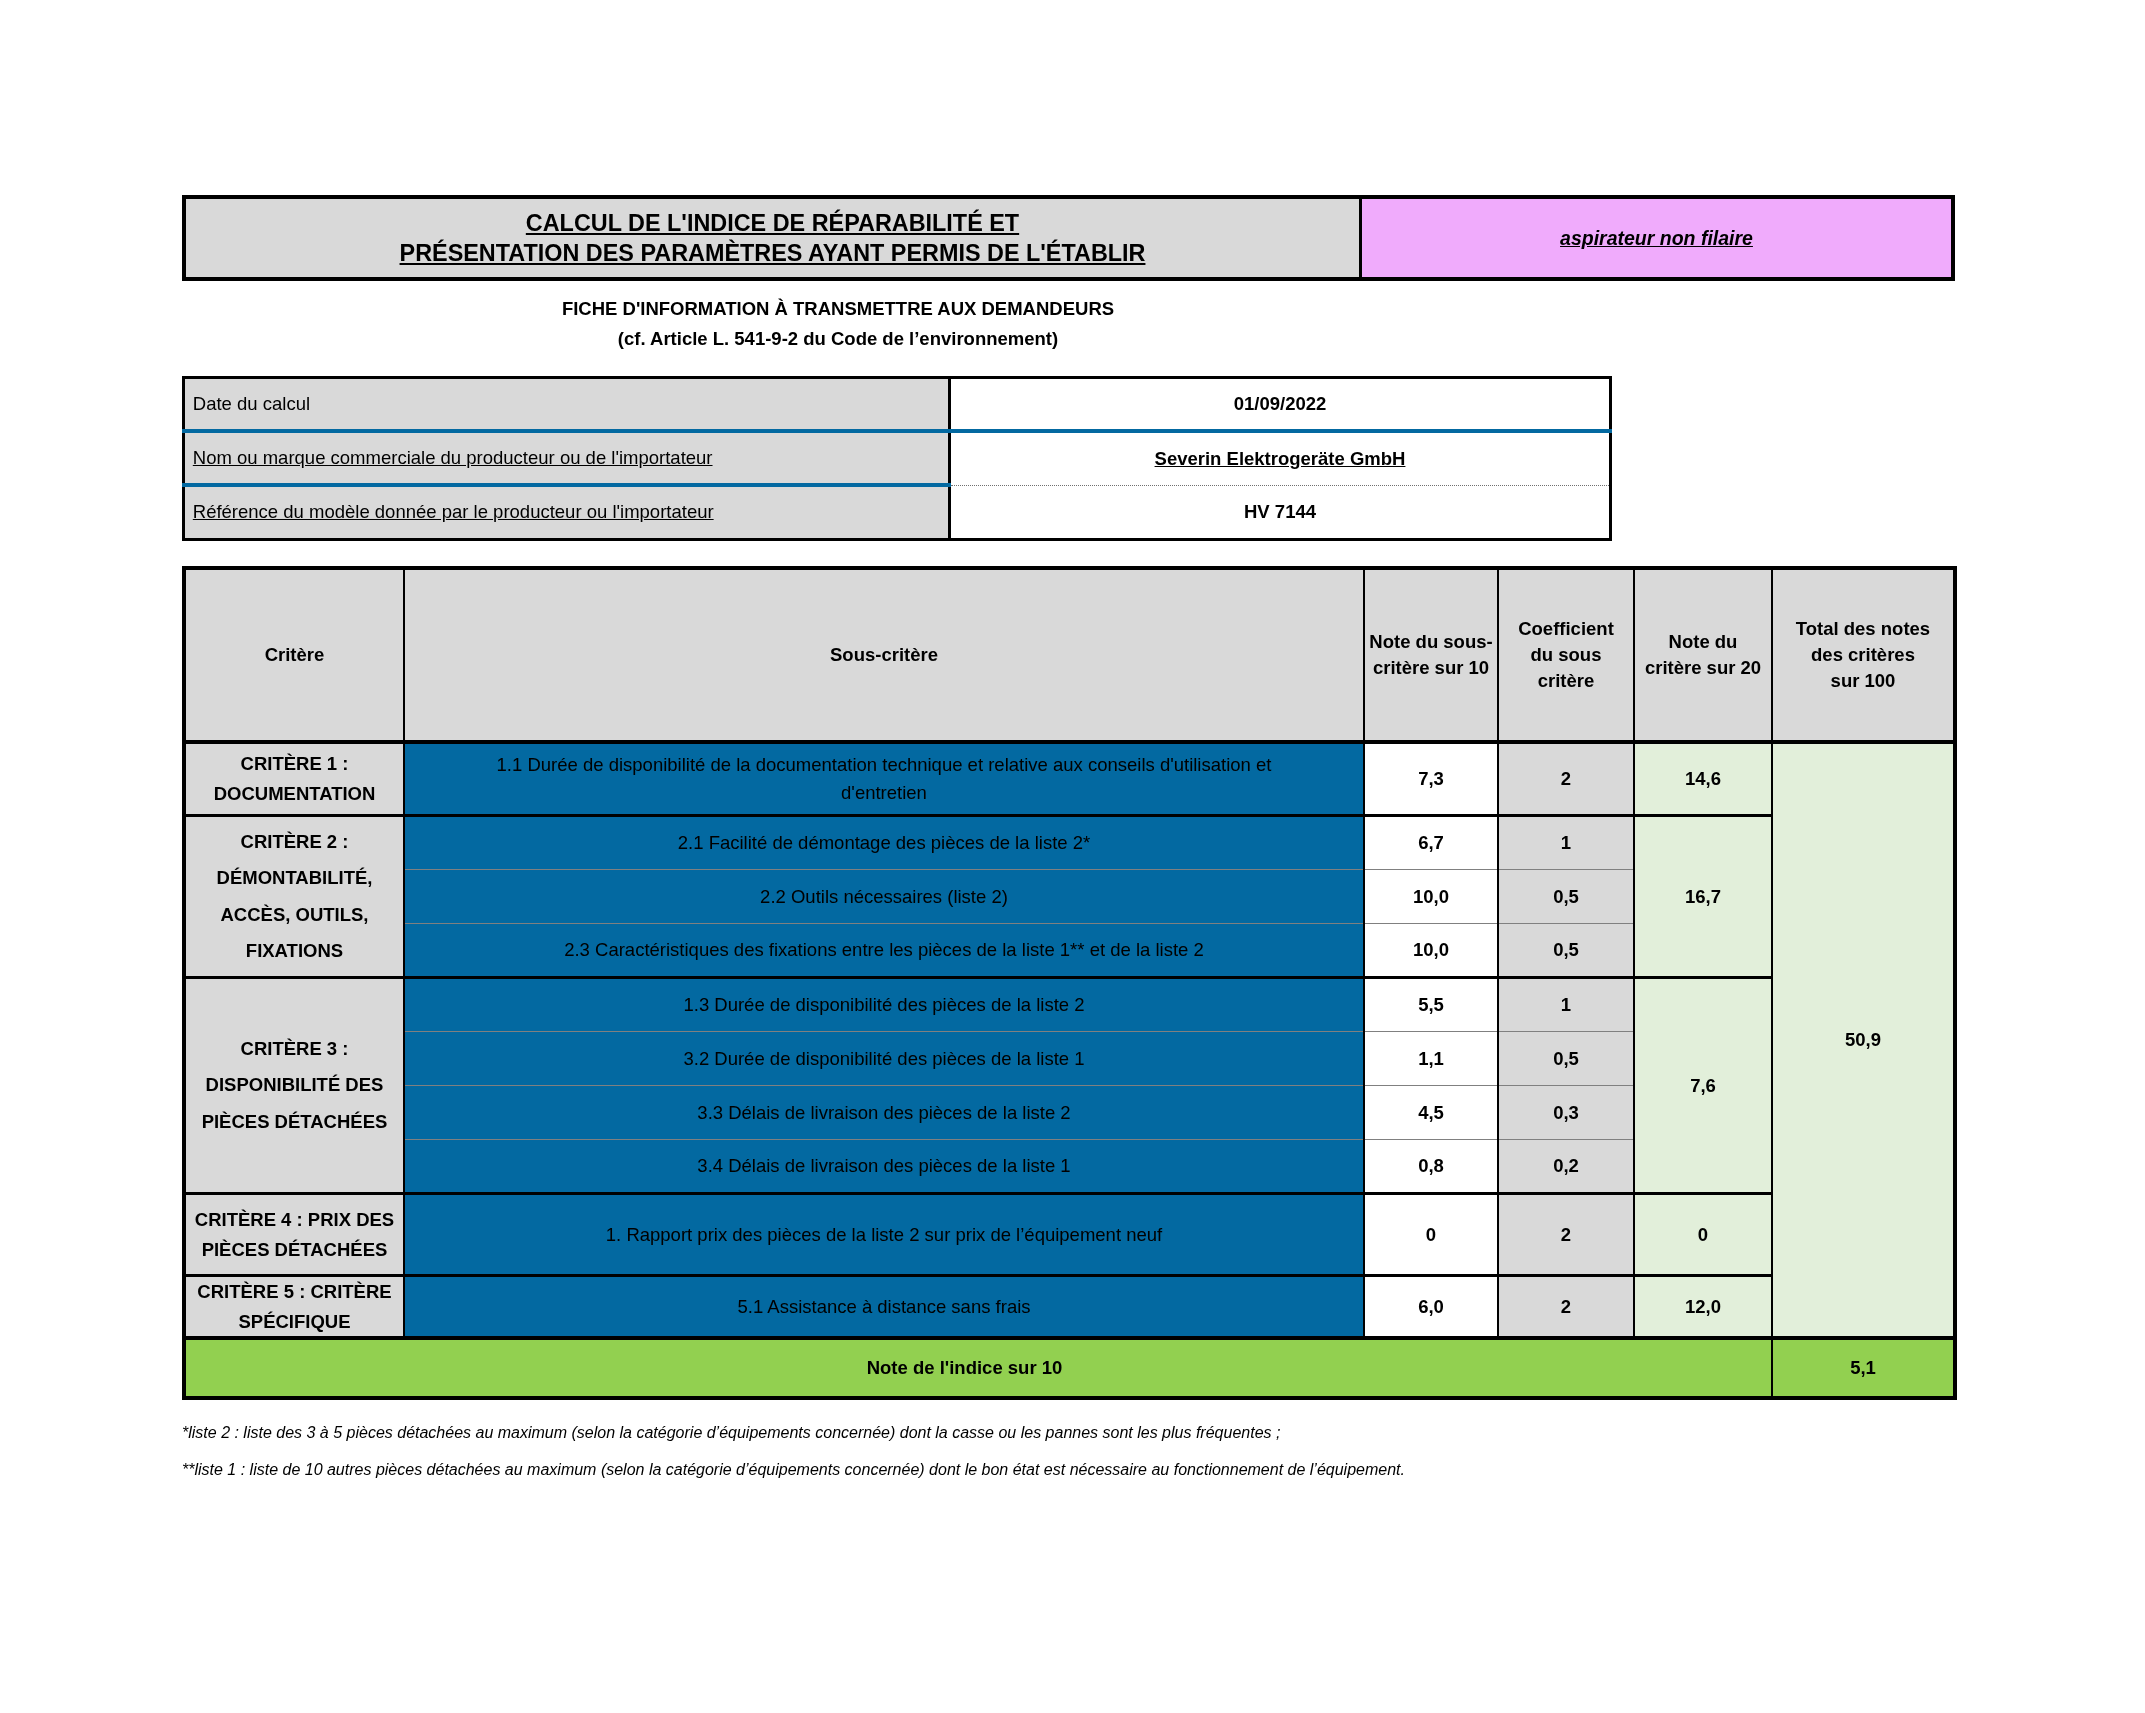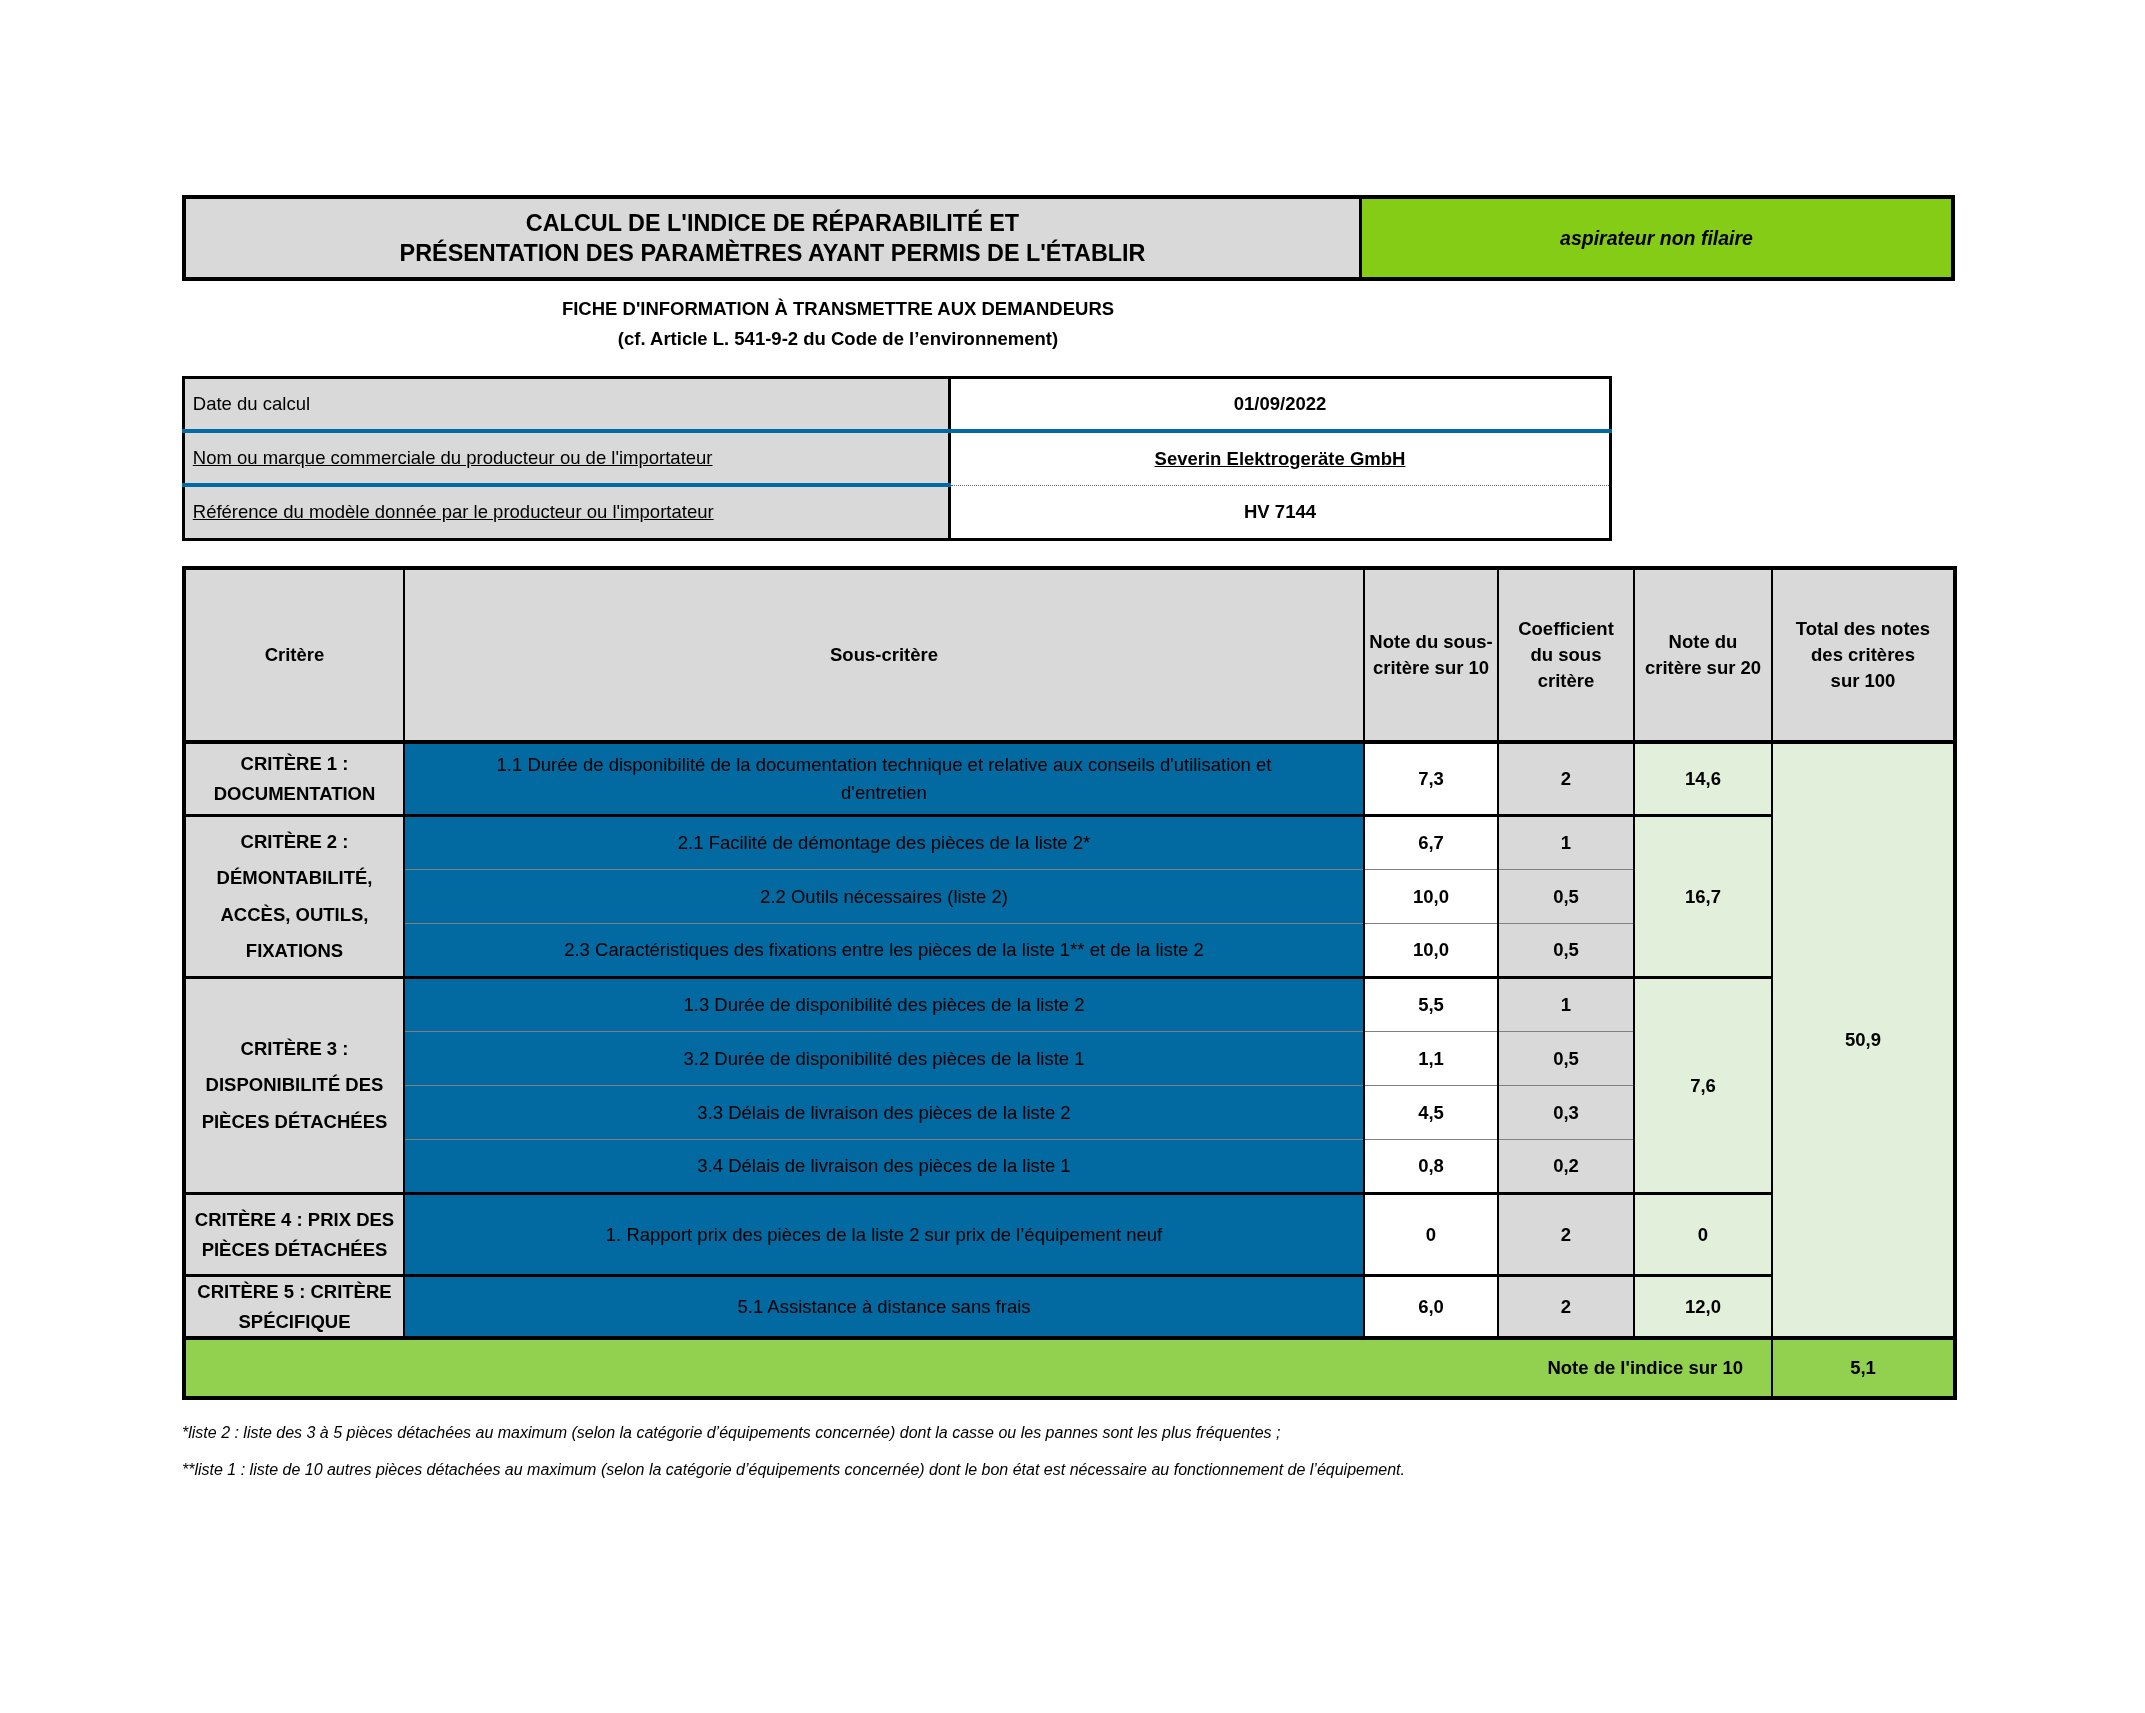--- a/index.html
+++ b/index.html
@@ -4,21 +4,21 @@
 <style>
   * { box-sizing: border-box; margin: 0; padding: 0; }
   html, body { background: #ffffff; }
   body {
     width: 2146px; height: 1714px; position: relative;
     font-family: "Liberation Sans", sans-serif; color: #000;
   }
   .content { position: absolute; left: 182px; top: 195px; width: 1773px; }
 
   
-  .header-box { display: flex; border: 4.9px solid #000; height: 86px; background: #84cc16; }
+  .header-box { display: flex; border: 4.9px solid #000; height: 86px; background: #f0abfc; text-decoration: underline; }
   .header-left {
     width: 1176px; background: #d9d9d9; border-right: 3.9px solid #000;
     display: flex; flex-direction: column; justify-content: center; align-items: center;
     font-weight: bold; font-size: 23.4px; line-height: 30px; text-align: center;
   }
   .header-right {
     flex: 1; display: flex; align-items: center; justify-content: center;
     font-weight: bold; font-style: italic; font-size: 19.5px;
   }
 
@@ -52,21 +52,21 @@
            white-space: pre-line; line-height: 1.6; }
   .crit.tall { line-height: 1.95; }
   .sub   { background: #0369a1; text-align: center; padding: 3.9px 9.8px;
            line-height: 1.5; white-space: pre-line; }
   .n10   { background: #ffffff; font-weight: bold; text-align: center; }
   .coef  { background: #d9d9d9; font-weight: bold; text-align: center; }
   .n20   { background: #e2efda; font-weight: bold; text-align: center; }
   .total { background: #e2efda; font-weight: bold; text-align: center; font-size: 19.5px; }
   .score-table tr.gt > td { border-top: 3.9px solid #000; }
   .footrow td { background: #92d050; border-top: 4.9px solid #000; height: 60px; }
-  .foot-label { text-align: right; padding-right: 28px; font-size: 31px; font-weight: bold; }
+  .foot-label { text-align: center; padding-right: 28px; font-size: 31px; font-weight: bold; }
   .foot-val   { text-align: center; font-size: 31px; font-weight: bold; border-left: 2.9px solid #000; }
 
   
   .footnotes { margin-top: 13.7px; font-style: italic; font-size: 16px; line-height: 37px; }
 </style>
 </head>
 <body>
 
 <div class="content">
 

